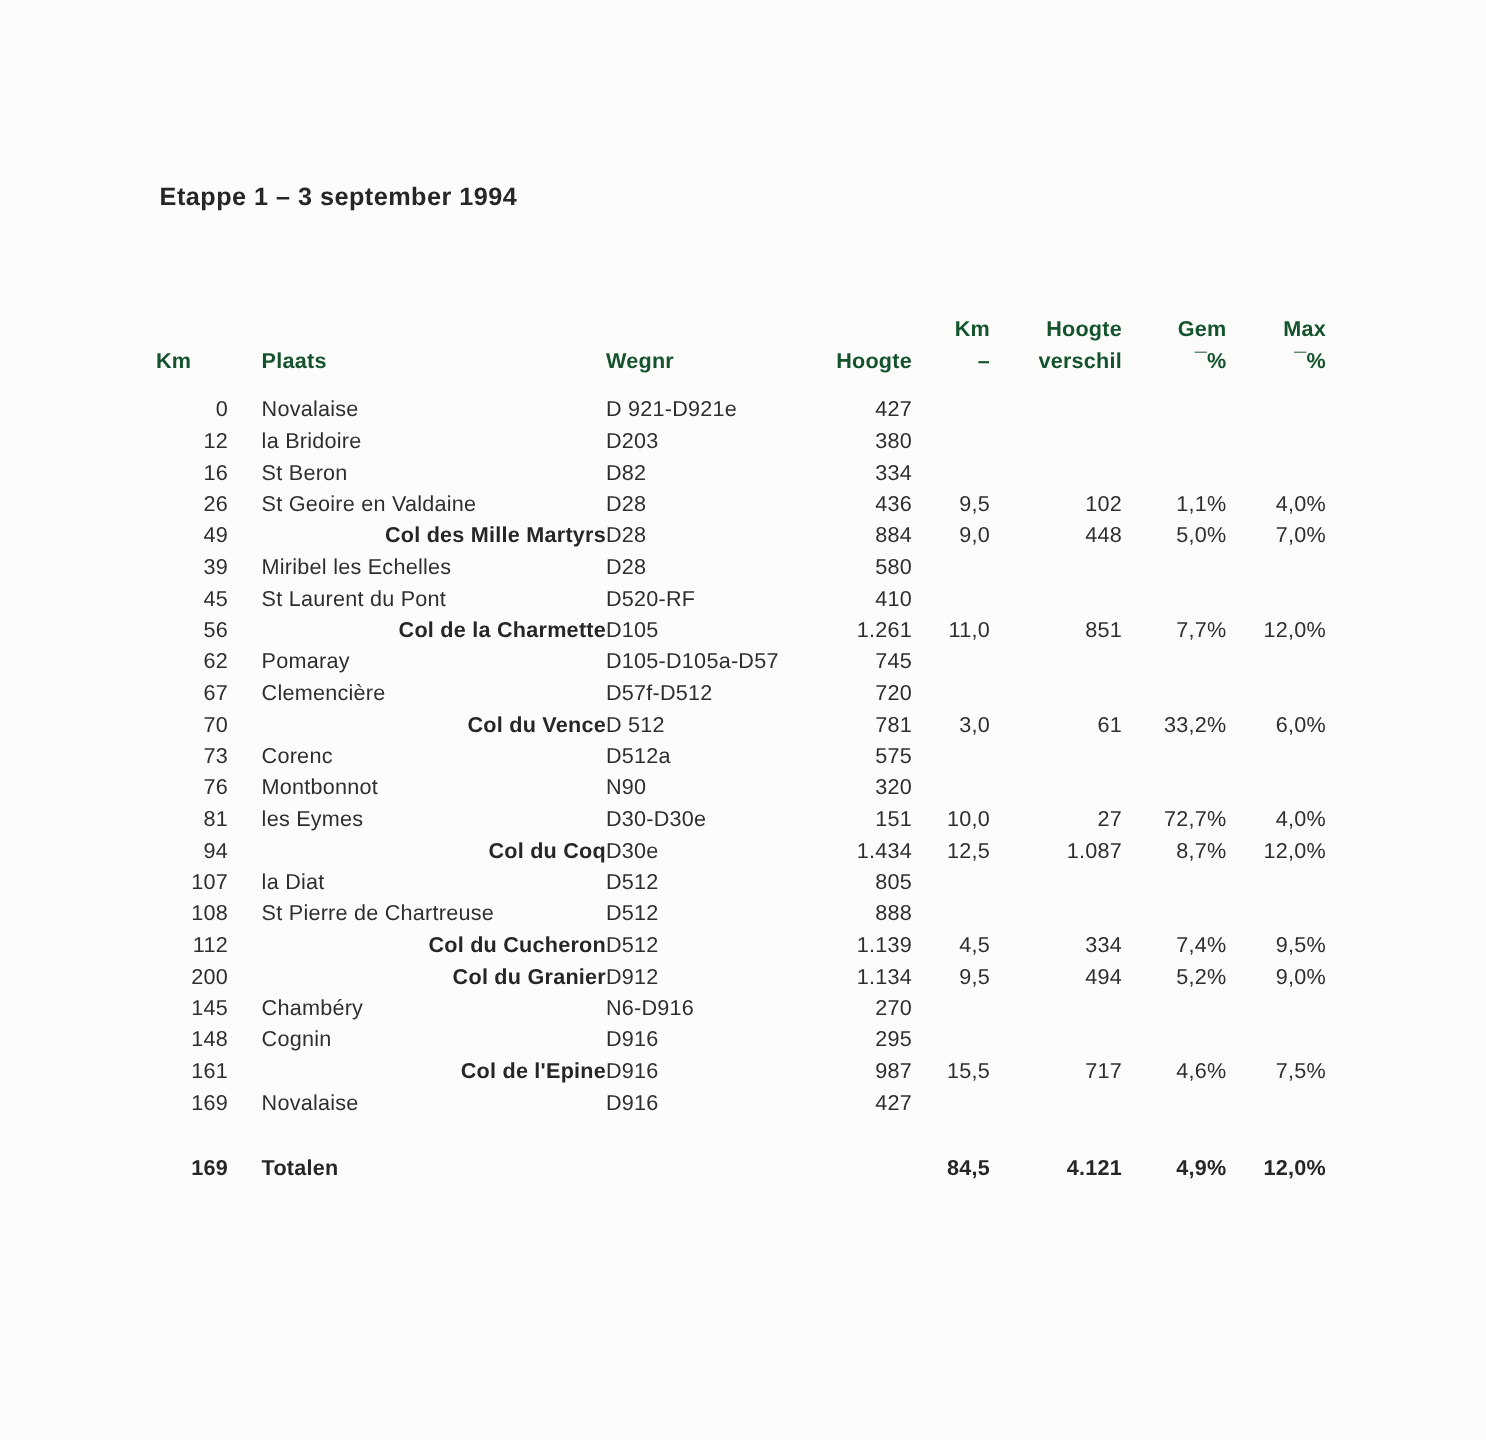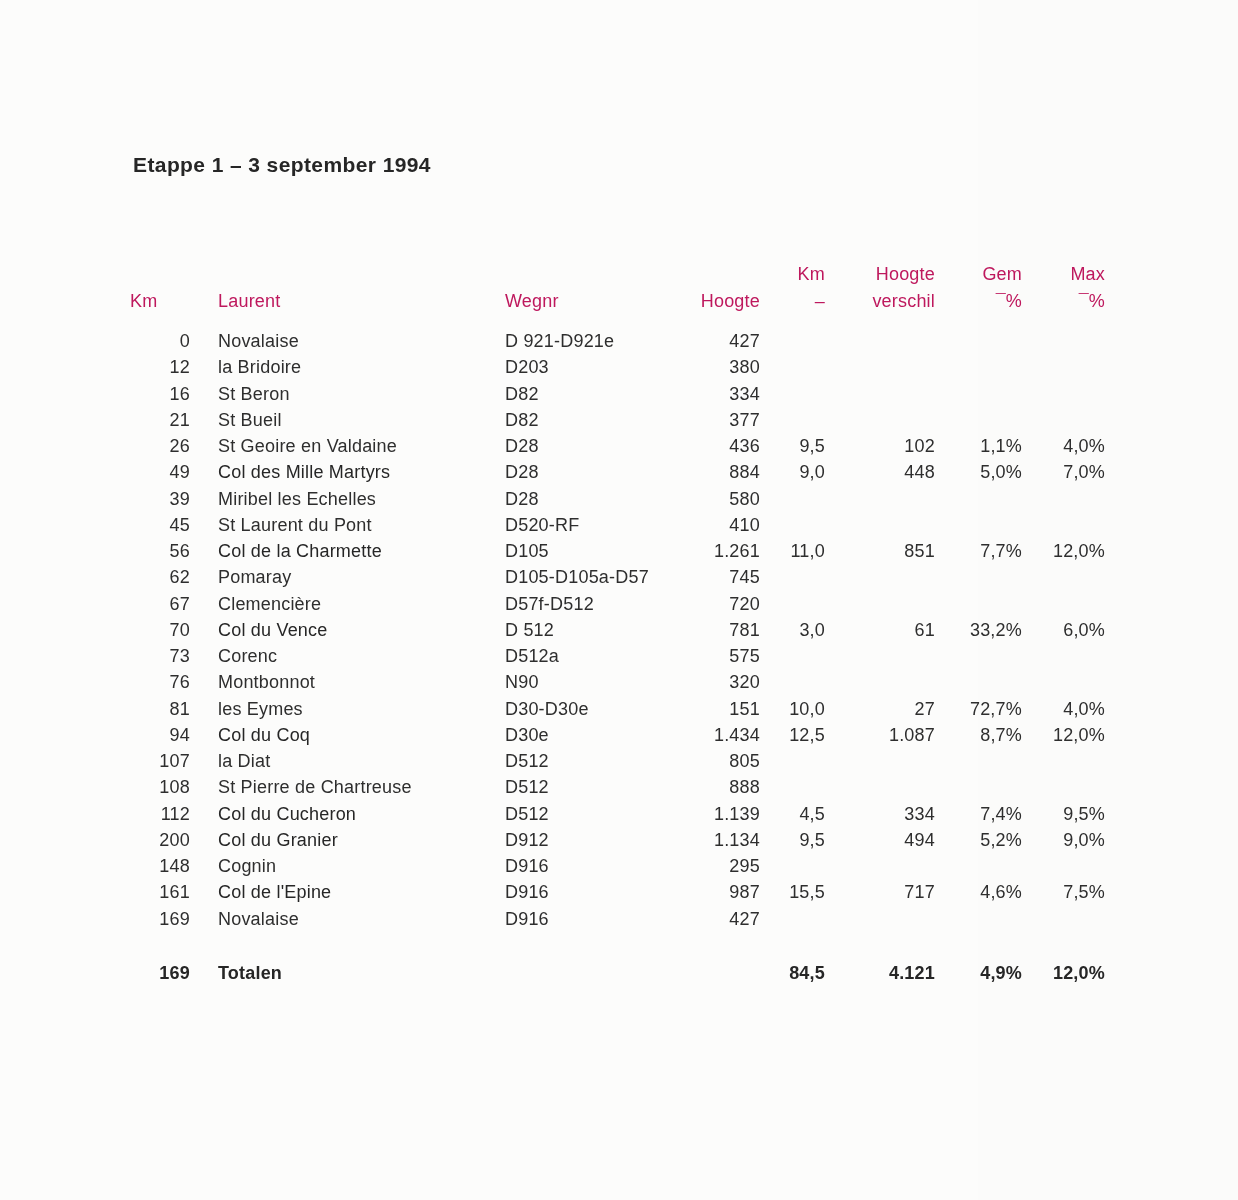--- a/index.html
+++ b/index.html
@@ -46,37 +46,37 @@
 
   th, td {
     padding: 0;
     font-size: 18px;
     letter-spacing: 0.2px;
     line-height: 26.25px;
     white-space: nowrap;
     overflow: hidden;
   }
   thead th {
-    font-weight: 400;
+    font-weight: 700;
     vertical-align: bottom;
     line-height: 27px;
-    color: #be185d;
+    color: #14532d;
   }
   thead .hline { display: block; }
   thead .hline:empty { min-height: 27px; }
 
   
   .a-left   { text-align: left; }
   .a-right  { text-align: right; }
   .pl-gap   { padding-left: 28px; }
 
   tbody td.num, tfoot td.num { text-align: right; }
   tbody tr:first-child td { padding-top: 13px; }
 
-  .row-bold td.cell-plaats { font-weight: 400; color: #262626; }
+  .row-bold td.cell-plaats { font-weight: 700; color: #262626; text-align: right; }
   tr.totals-row td { font-weight: 700; color: #262626; }
   tr.spacer-row td { height: 28px; line-height: 28px; }
 </style>
 </head>
 <body>
 
 <div class="page">
 
   <h1 class="doc-title">Etappe 1 – 3 september 1994</h1>
 
@@ -92,21 +92,21 @@
         <col class="c8">
     </colgroup>
     <thead>
       <tr>
         <th class="a-left">
           <span class="hline"></span>
           <span class="hline">Km</span>
         </th>
         <th class="a-left pl-gap">
           <span class="hline"></span>
-          <span class="hline">Laurent</span>
+          <span class="hline">Plaats</span>
         </th>
         <th class="a-left">
           <span class="hline"></span>
           <span class="hline">Wegnr</span>
         </th>
         <th class="a-right">
           <span class="hline"></span>
           <span class="hline">Hoogte</span>
         </th>
         <th class="a-right">
@@ -147,30 +147,20 @@
       <td class="num cell-km2"></td>
       <td class="num cell-verschil"></td>
       <td class="num cell-gem"></td>
       <td class="num cell-max"></td>
     </tr>
         <tr>
       <td class="num cell-km">16</td>
       <td class="a-left pl-gap cell-plaats">St Beron</td>
       <td class="a-left cell-wegnr">D82</td>
       <td class="num cell-hoogte">334</td>
-      <td class="num cell-km2"></td>
-      <td class="num cell-verschil"></td>
-      <td class="num cell-gem"></td>
-      <td class="num cell-max"></td>
-    </tr>
-        <tr>
-      <td class="num cell-km">21</td>
-      <td class="a-left pl-gap cell-plaats">St Bueil</td>
-      <td class="a-left cell-wegnr">D82</td>
-      <td class="num cell-hoogte">377</td>
       <td class="num cell-km2"></td>
       <td class="num cell-verschil"></td>
       <td class="num cell-gem"></td>
       <td class="num cell-max"></td>
     </tr>
         <tr>
       <td class="num cell-km">26</td>
       <td class="a-left pl-gap cell-plaats">St Geoire en Valdaine</td>
       <td class="a-left cell-wegnr">D28</td>
       <td class="num cell-hoogte">436</td>
@@ -321,20 +311,30 @@
     </tr>
         <tr class="row-bold">
       <td class="num cell-km">200</td>
       <td class="a-left pl-gap cell-plaats">Col du Granier</td>
       <td class="a-left cell-wegnr">D912</td>
       <td class="num cell-hoogte">1.134</td>
       <td class="num cell-km2">9,5</td>
       <td class="num cell-verschil">494</td>
       <td class="num cell-gem">5,2%</td>
       <td class="num cell-max">9,0%</td>
+    </tr>
+        <tr>
+      <td class="num cell-km">145</td>
+      <td class="a-left pl-gap cell-plaats">Chambéry</td>
+      <td class="a-left cell-wegnr">N6-D916</td>
+      <td class="num cell-hoogte">270</td>
+      <td class="num cell-km2"></td>
+      <td class="num cell-verschil"></td>
+      <td class="num cell-gem"></td>
+      <td class="num cell-max"></td>
     </tr>
         <tr>
       <td class="num cell-km">148</td>
       <td class="a-left pl-gap cell-plaats">Cognin</td>
       <td class="a-left cell-wegnr">D916</td>
       <td class="num cell-hoogte">295</td>
       <td class="num cell-km2"></td>
       <td class="num cell-verschil"></td>
       <td class="num cell-gem"></td>
       <td class="num cell-max"></td>

